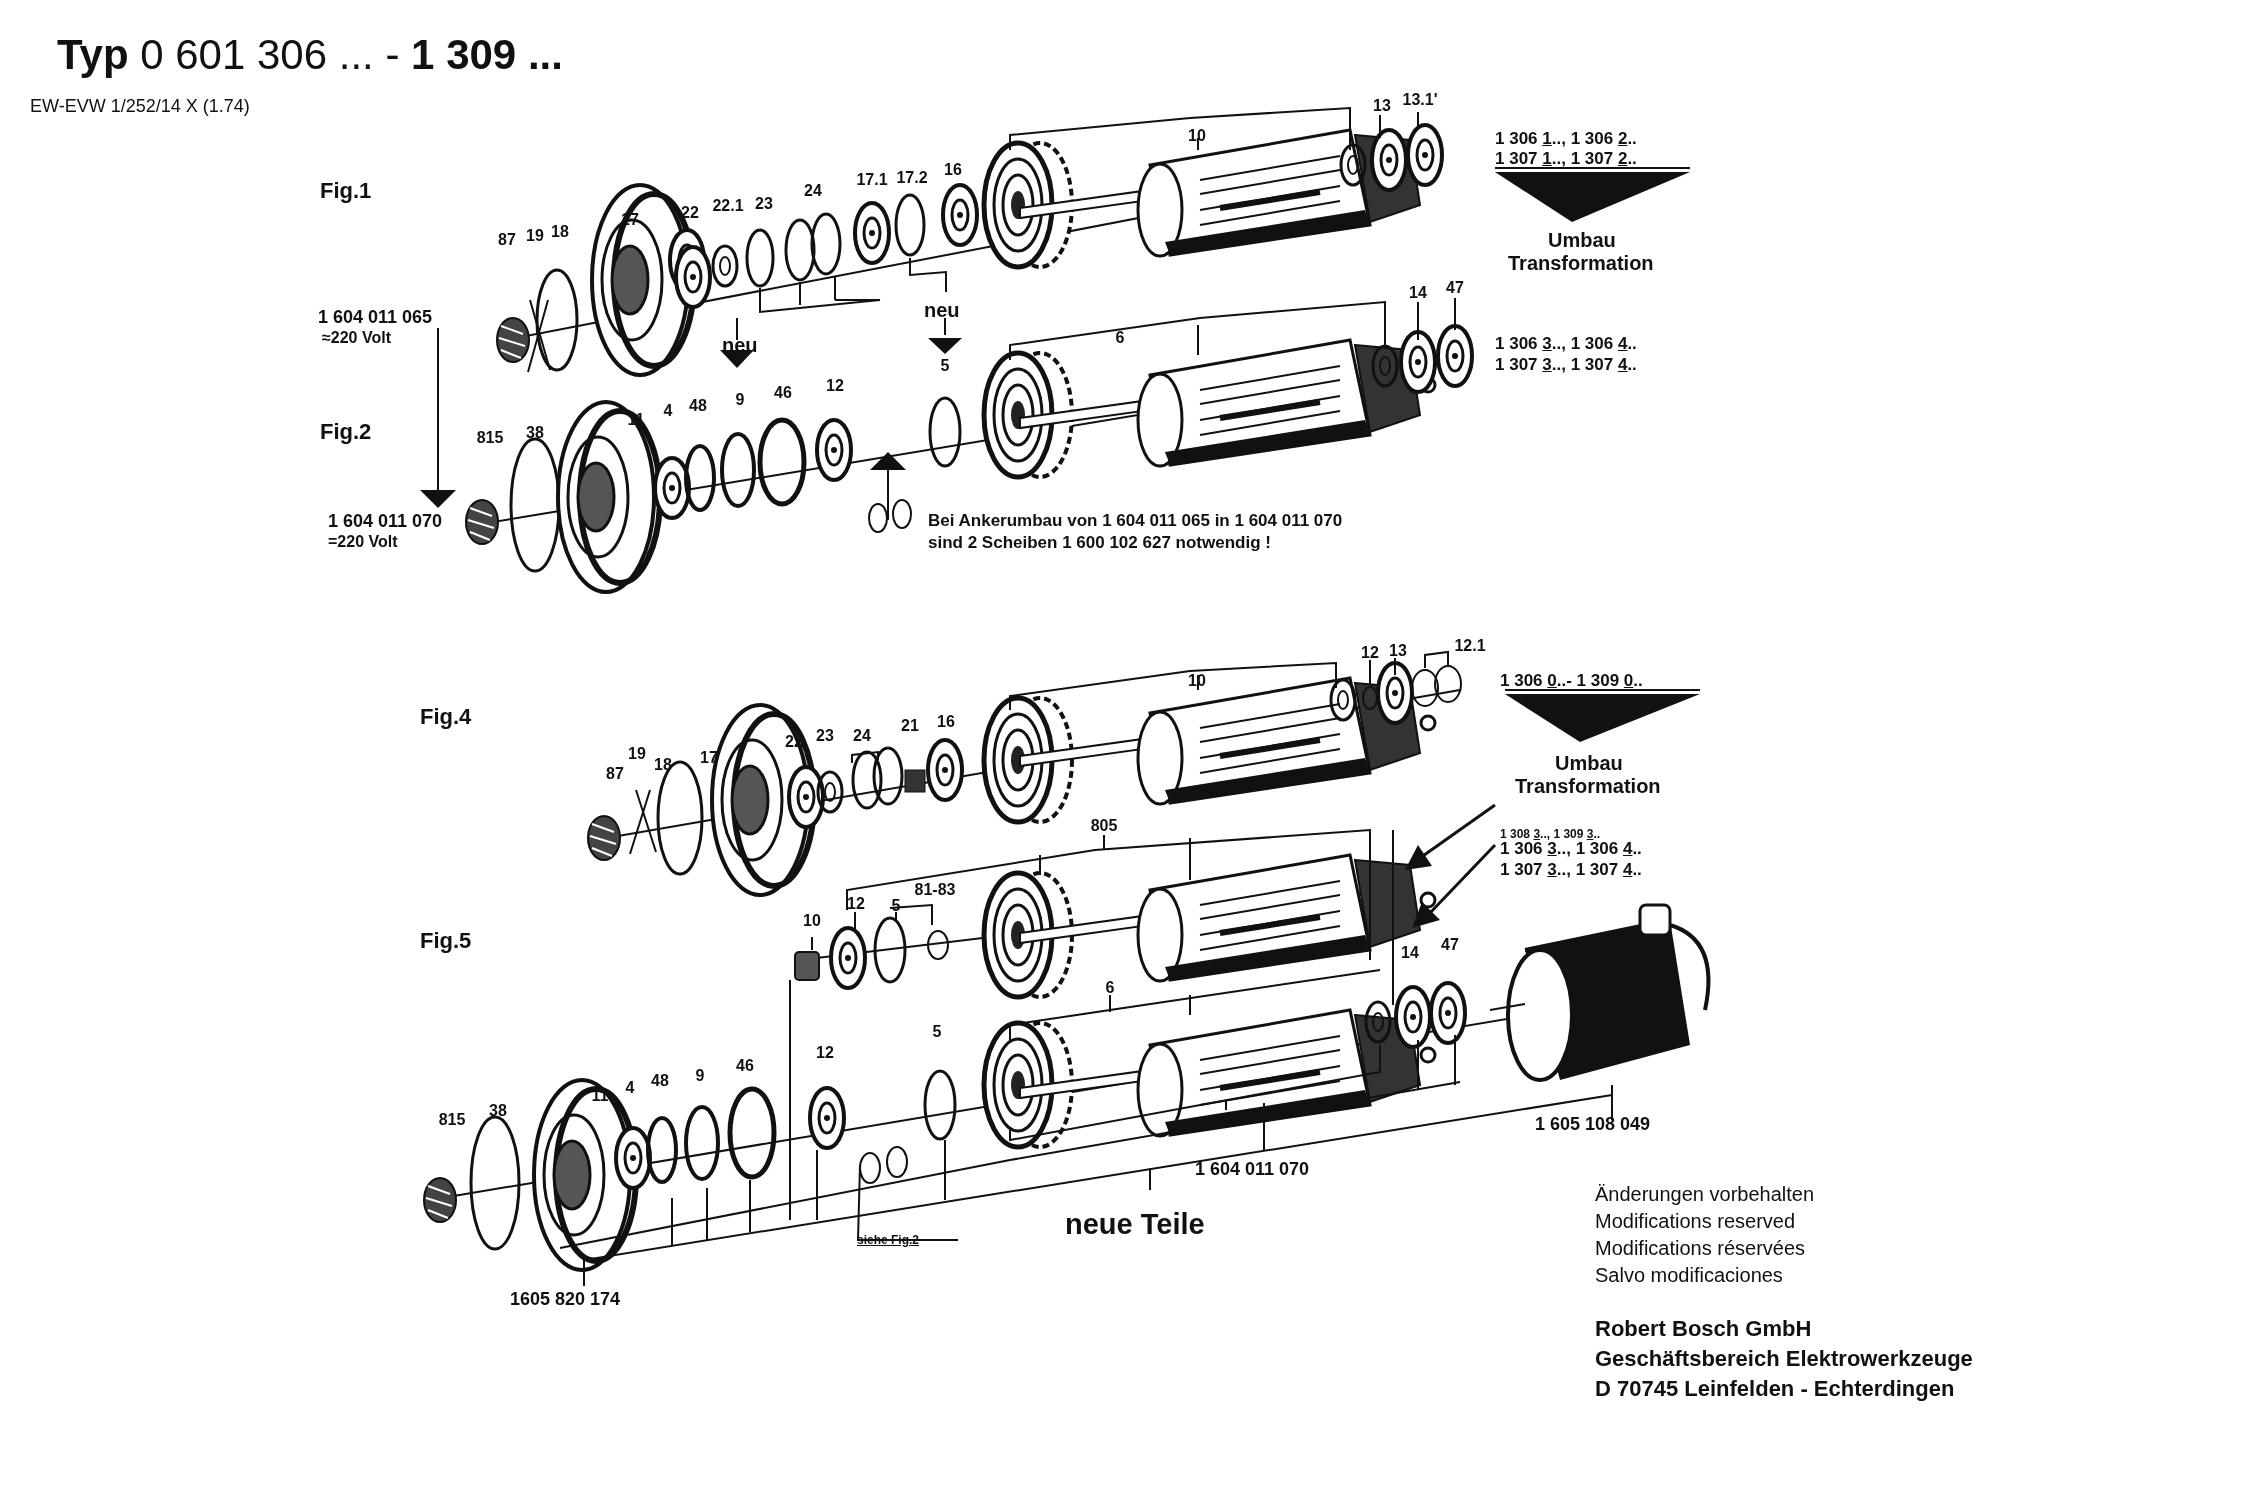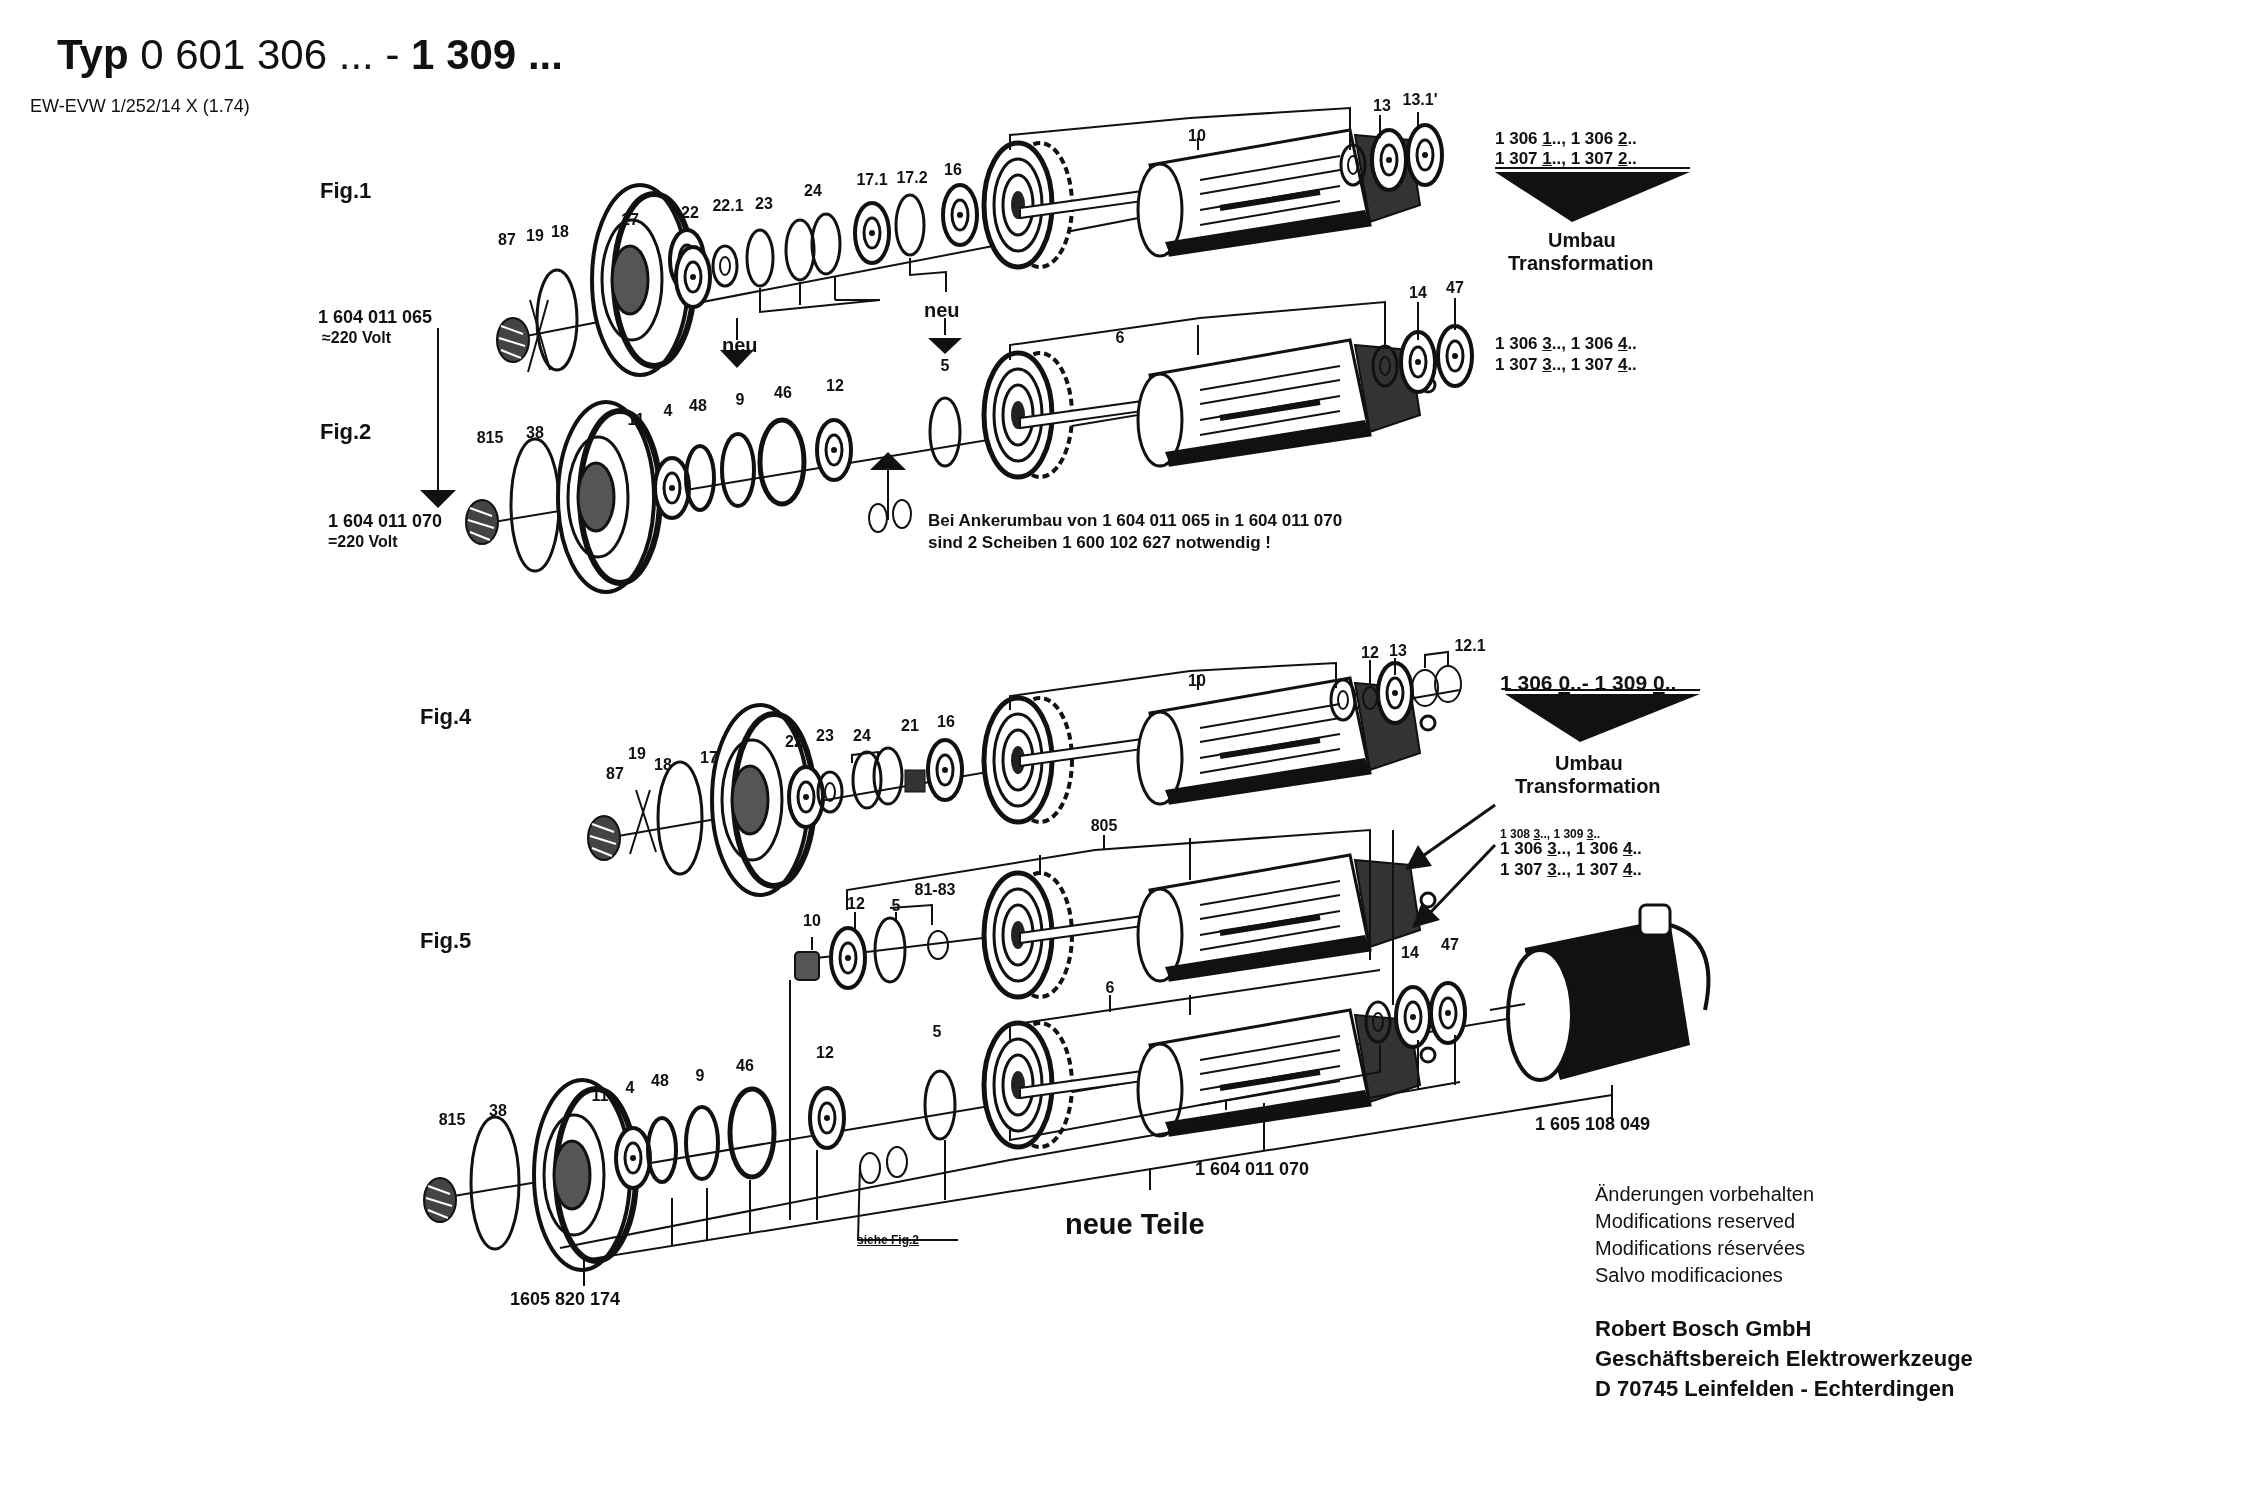--- a/index.html
+++ b/index.html
@@ -336,21 +336,21 @@
   </div>
   <div class="t b" style="left:1548px;top:230px;font-size:20px;">Umbau</div>
   <div class="t b" style="left:1508px;top:253px;font-size:20px;">Transformation</div>
   <div class="t b" style="left:1495px;top:335px;font-size:17px;">
     <span>1 306 </span><u>3</u><span>.., 1 306 </span><u>4</u><span>..</span>
   </div>
   <div class="t b" style="left:1495px;top:356px;font-size:17px;">
     <span>1 307 </span><u>3</u><span>.., 1 307 </span><u>4</u><span>..</span>
   </div>
 
-  <div class="t b" style="left:1500px;top:672px;font-size:21px;">
+  <div class="t b" style="left:1500px;top:672px;font-size:17px;">
     <span>1 306 </span><u>0</u><span>..- 1 309 </span><u>0</u><span>..</span>
   </div>
   <div class="t b" style="left:1555px;top:753px;font-size:20px;">Umbau</div>
   <div class="t b" style="left:1515px;top:776px;font-size:20px;">Transformation</div>
   <div class="t b" style="left:1500px;top:800px;font-size:12px;margin-top:28px;">
     <span>1 308 </span><u>3</u><span>.., 1 309 </span><u>3</u><span>..</span>
   </div>
   <div class="t b" style="left:1500px;top:840px;font-size:17px;">
     <span>1 306 </span><u>3</u><span>.., 1 306 </span><u>4</u><span>..</span>
   </div>

